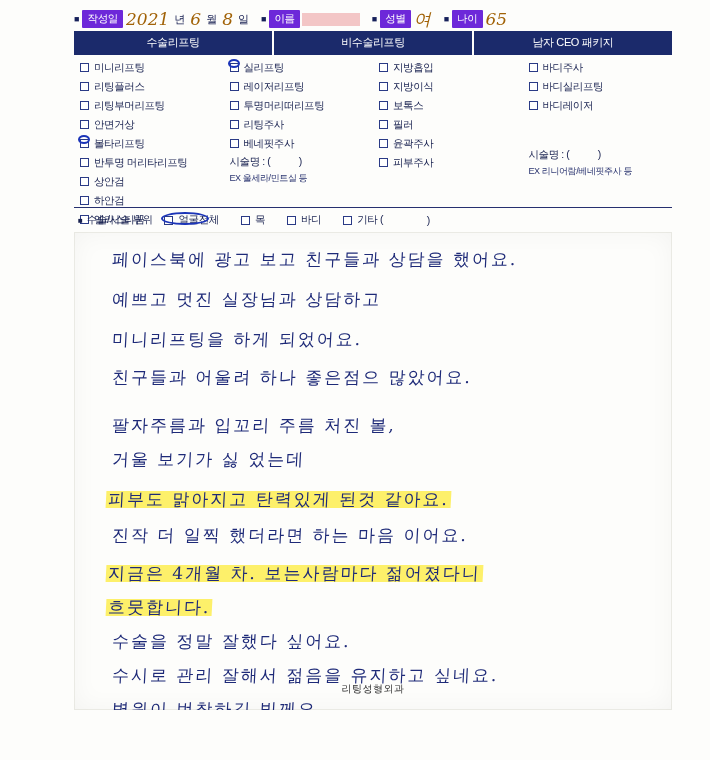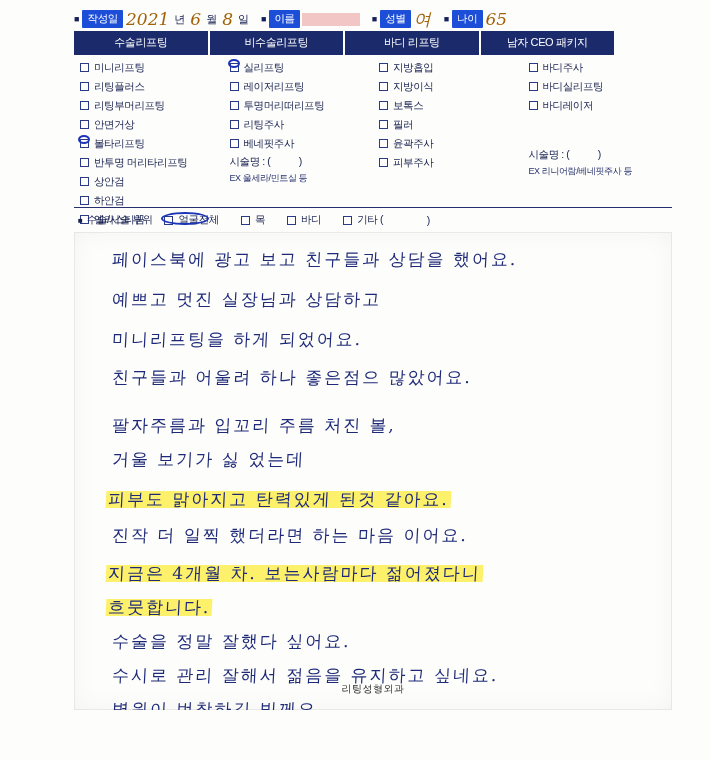--- a/index.html
+++ b/index.html
@@ -32,21 +32,21 @@
     align-items: center;
     font-size: 11px;
     color: #16205a;
   }
   .hdr .bullet {
     color: #16205a;
     font-size: 9px;
     margin-right: 3px;
   }
   .hdr .lbl {
-    background: #1d4ed8;
+    background: #6d28d9;
     color: #ffffff;
     font-size: 10.5px;
     padding: 2px 5px;
     border-radius: 1px;
     letter-spacing: -0.3px;
     white-space: nowrap;
   }
   .hdr .hand {
     font-family: "DejaVu Serif", serif;
     color: #a16207;
@@ -65,21 +65,21 @@
     height: 13px;
     background: #f3c6c6;
     margin: 0 2px;
   }
   .hdr .sp { width: 10px; display:inline-block; }
 
   
   .cats {
     position: absolute;
     left: 74px; top: 31px;
-    width: 540px;
+    width: 598px;
     display: flex;
     gap: 2px;
   }
   .cat {
     flex: 1;
     background: #1b2a6b;
     color: #fff;
     font-size: 11px;
     text-align: center;
     padding: 4px 0 5px;
@@ -238,21 +238,20 @@
     <span class="hand">여</span>
     <span class="sp"></span>
     <span class="bullet">■</span>
     <span class="lbl">나이</span>
     <span class="hand">65</span>
   </div>
 
   <div class="cats">
     <div class="cat">수술리프팅</div>
     <div class="cat">비수술리프팅</div>
-    <div class="cat">바디 리프팅</div>
     <div class="cat">남자 CEO 패키지</div>
   </div>
 
   <div class="cols">
 
     <div class="col">
       <div class="chk">
           <span class="box"></span>
           <span>미니리프팅</span>
         </div>

